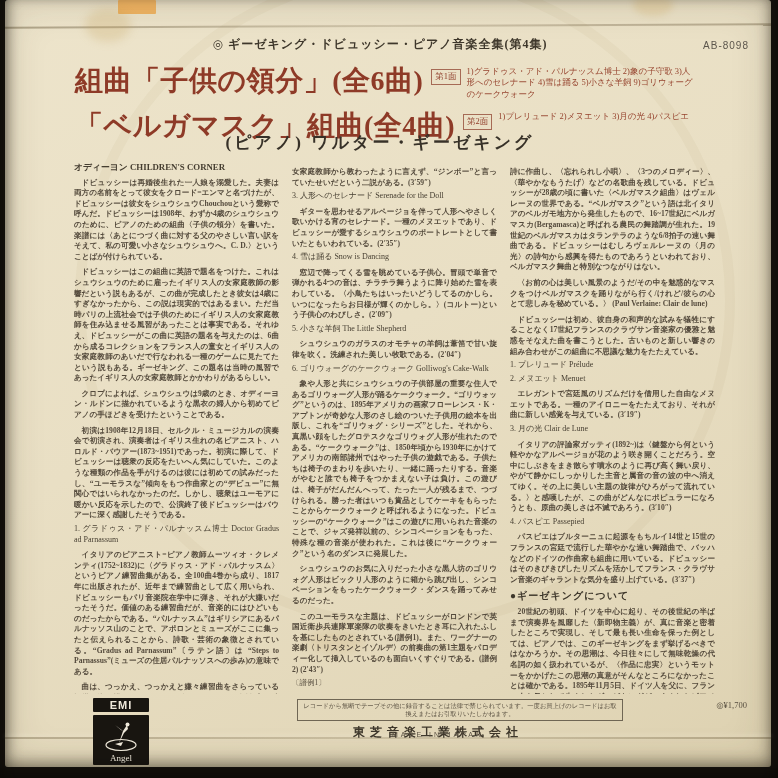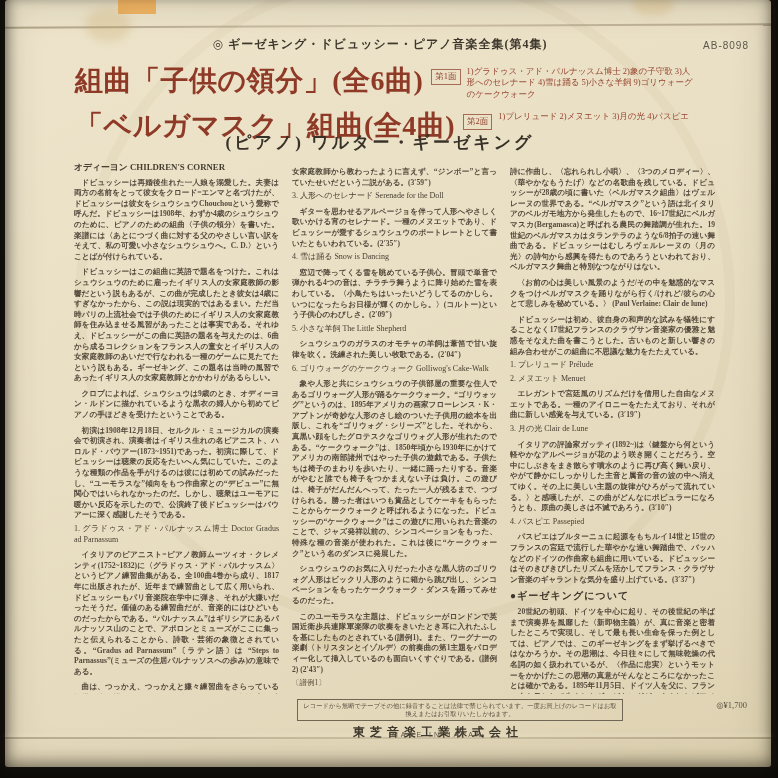--- a/index.html
+++ b/index.html
@@ -191,20 +191,37 @@
       <p class="para">エレガントで宮廷風のリズムだけを借用した自由なメヌエットである。一種のアイロニーをたたえており、それが曲に新しい感覚を与えている。(3′19″)</p>
       <div class="sec">3. 月の光  Clair de Lune</div>
       <p class="para">イタリアの評論家ガッティ(1892~)は〈鍵盤から何という軽やかなアルページョが花のよう咲き開くことだろう。空中にしぶきをまき散らす噴水のように再び高く舞い戻り、やがて静かにしっかりした主音と属音の音の波の中へ消えてゆく。その上に美しい主題の旋律がひろがって流れている。〉と感嘆したが、この曲がどんなにポピュラーになろうとも、原曲の美しさは不滅であろう。(3′10″)</p>
       <div class="sec">4. パスピエ  Passepied</div>
       <p class="para">パスピエはブルターニュに起源をもちルイ14世と15世のフランスの宮廷で流行した華やかな速い舞踏曲で、バッハなどのドイツの作曲家も組曲に用いている。ドビュッシーはそのきびきびしたリズムを活かしてフランス・クラヴサン音楽のギャラントな気分を盛り上げている。(3′37″)</p>
       <div class="sec-big">●ギーゼキングについて</div>
       <p class="para">20世紀の初頭、ドイツを中心に起り、その後世紀の半ばまで演奏界を風靡した〈新即物主義〉が、真に音楽と密着したところで実現し、そして最も長い生命を保った例としては、ピアノでは、このギーゼキングをまず挙げるべきではなかろうか。その思潮は、今日往々にして無味乾燥の代名詞の如く扱われているが、〈作品に忠実〉というモットーをかかげたこの思潮の真意がそんなところになかったことは確かである。1895年11月5日、ドイツ人を父に、フランス人を母として生まれたギーゼキングが、すぐれたピアノ教師ライマーの門を出て登場した時には、ヨーロッパ楽壇はすでにその思潮の中にあった。そして彼は、楽譜に〈忠実〉に再現して行くことによって、そこから真の音楽をつかみとることの出来た数少ないピアニストの一人となった。彼のスカルラッティやモーツァルトの音色の美しさや格調正しさ、ドビュッシーやラヴェルの微妙に変化する和声や色調は、決して外面的効果として得られたものではなく、作品そのものの内面から発したものなのである。彼の比類ない技巧とその音楽とは死の直前まで変らなかった、1956年10月26日ロンドンで交通事故で世を去るまで。</p>
     </div>
   </div>
 
+  <div class="footer-logos">
+    <div class="emibox">EMI</div>
+    <div class="angelbox">
+      <svg width="40" height="32" viewBox="0 0 40 32">
+        <g fill="none" stroke="#efe9da" stroke-width="1.2">
+          <ellipse cx="20" cy="24" rx="15" ry="5.5"></ellipse>
+        </g>
+        <g fill="#efe9da">
+          <path d="M18 22 L22 10 L26 4 L27 8 L23 12 Z"></path>
+          <path d="M22 10 L14 4 L20 9 Z"></path>
+          <circle cx="26.5" cy="3.5" r="2"></circle>
+          <path d="M14 23 L22 21 L20 25 Z"></path>
+        </g>
+      </svg>
+      <div class="angel-word">Angel</div>
+    </div>
+  </div>
 
   <div class="notice">レコードから無断でテープその他に録音することは法律で禁じられています。一度お買上げのレコードはお取換えまたはお引取りいたしかねます。</div>
   <div class="company">東芝音楽工業株式会社</div>
   <div class="madein">MADE IN JAPAN</div>
   <div class="price">◎¥1,700</div>
 </div>
 
 <div class="edge-shadow"></div>
 
 </body></html>

